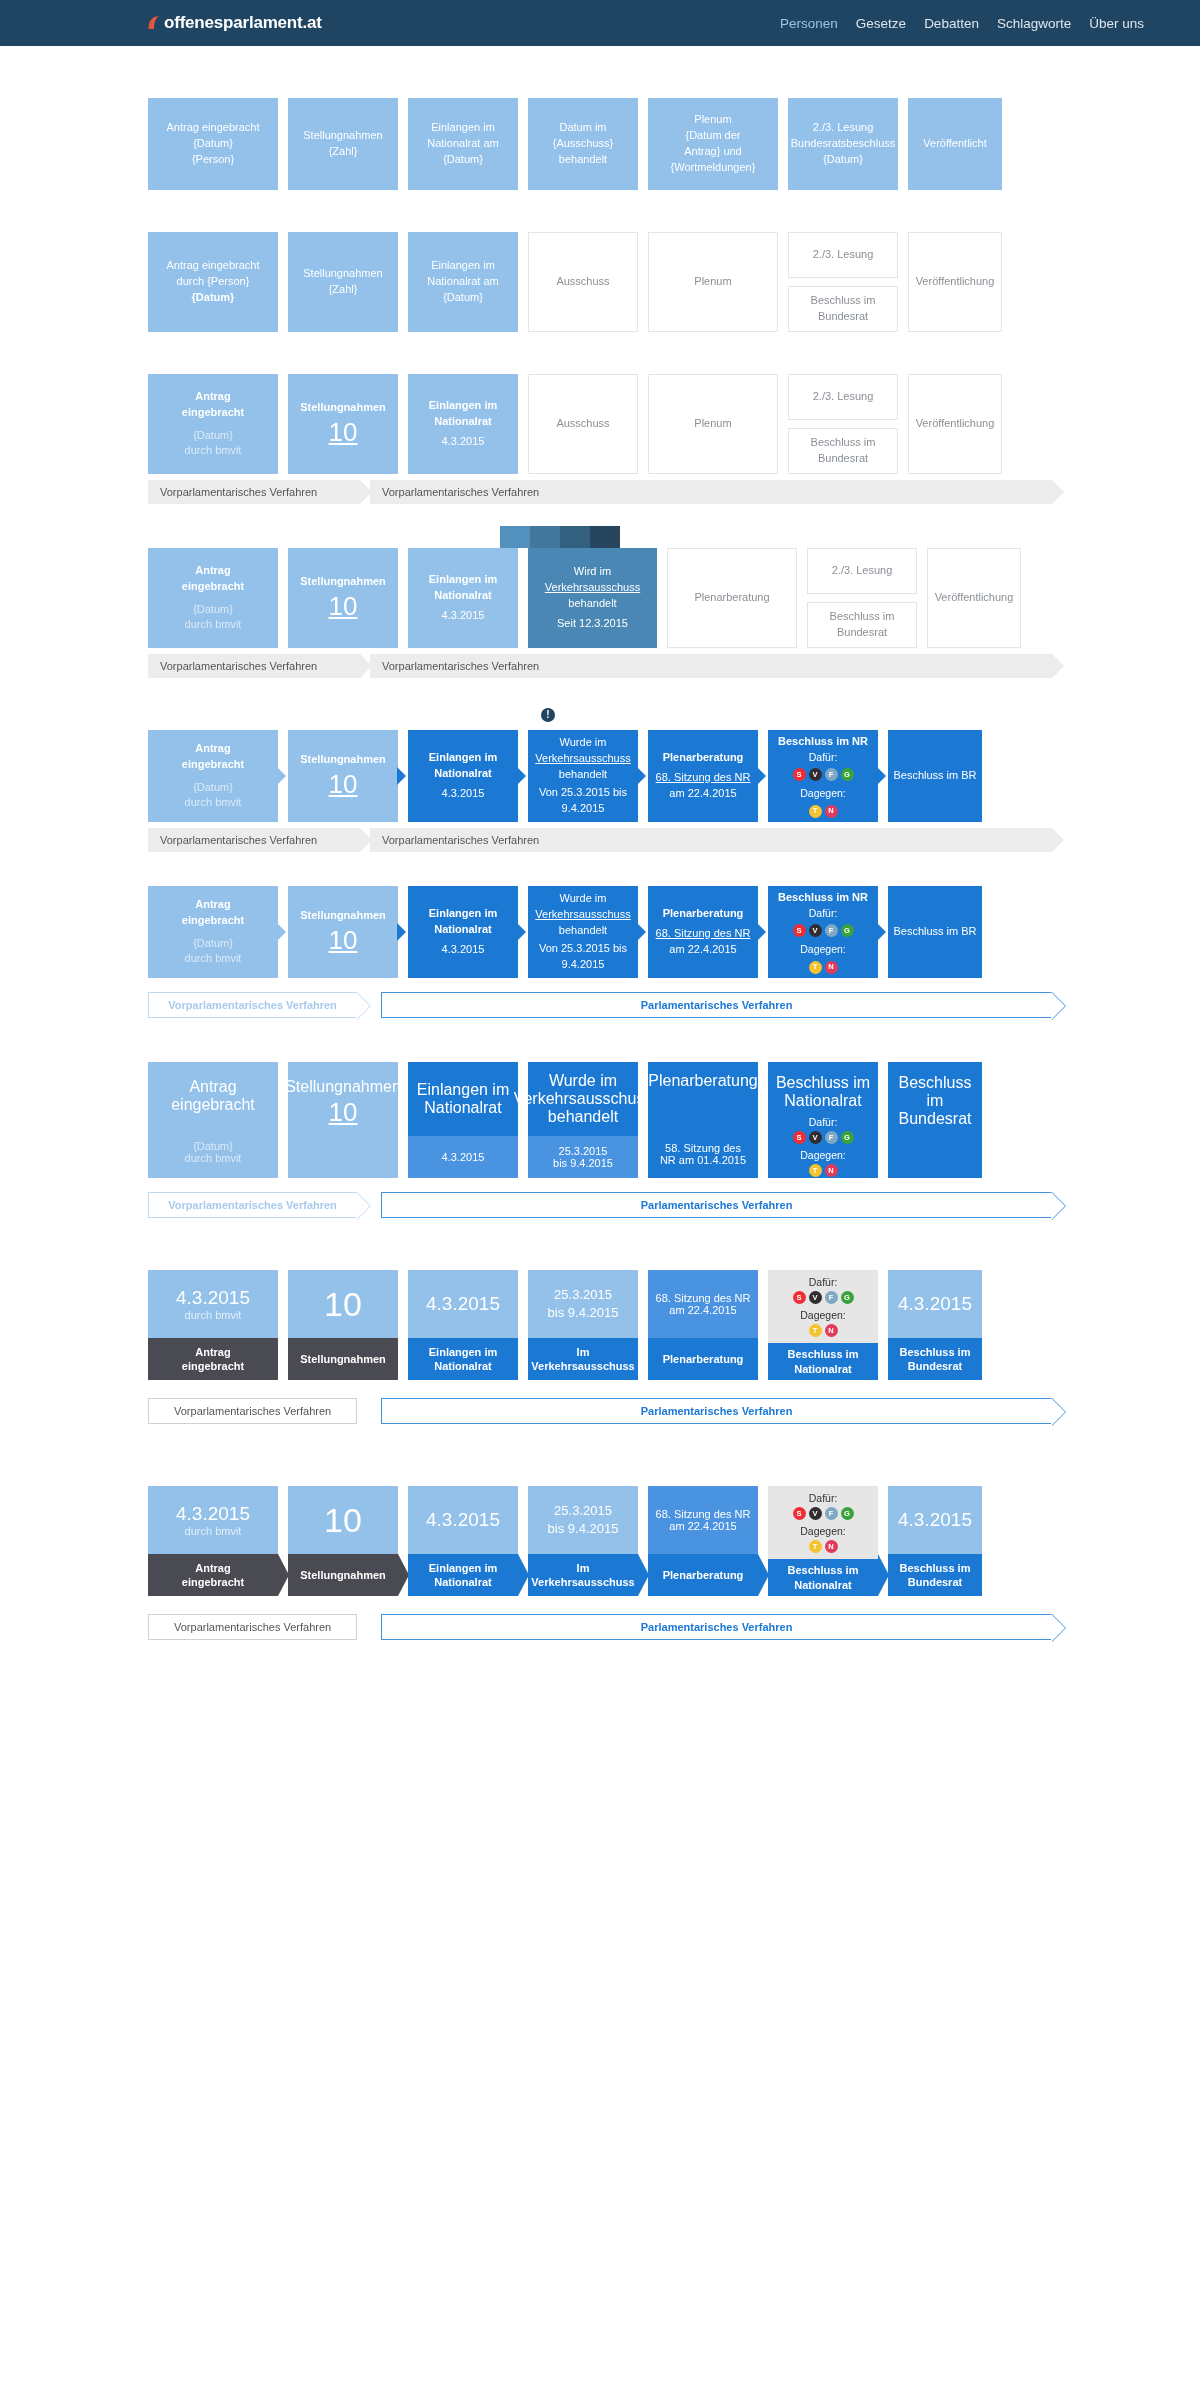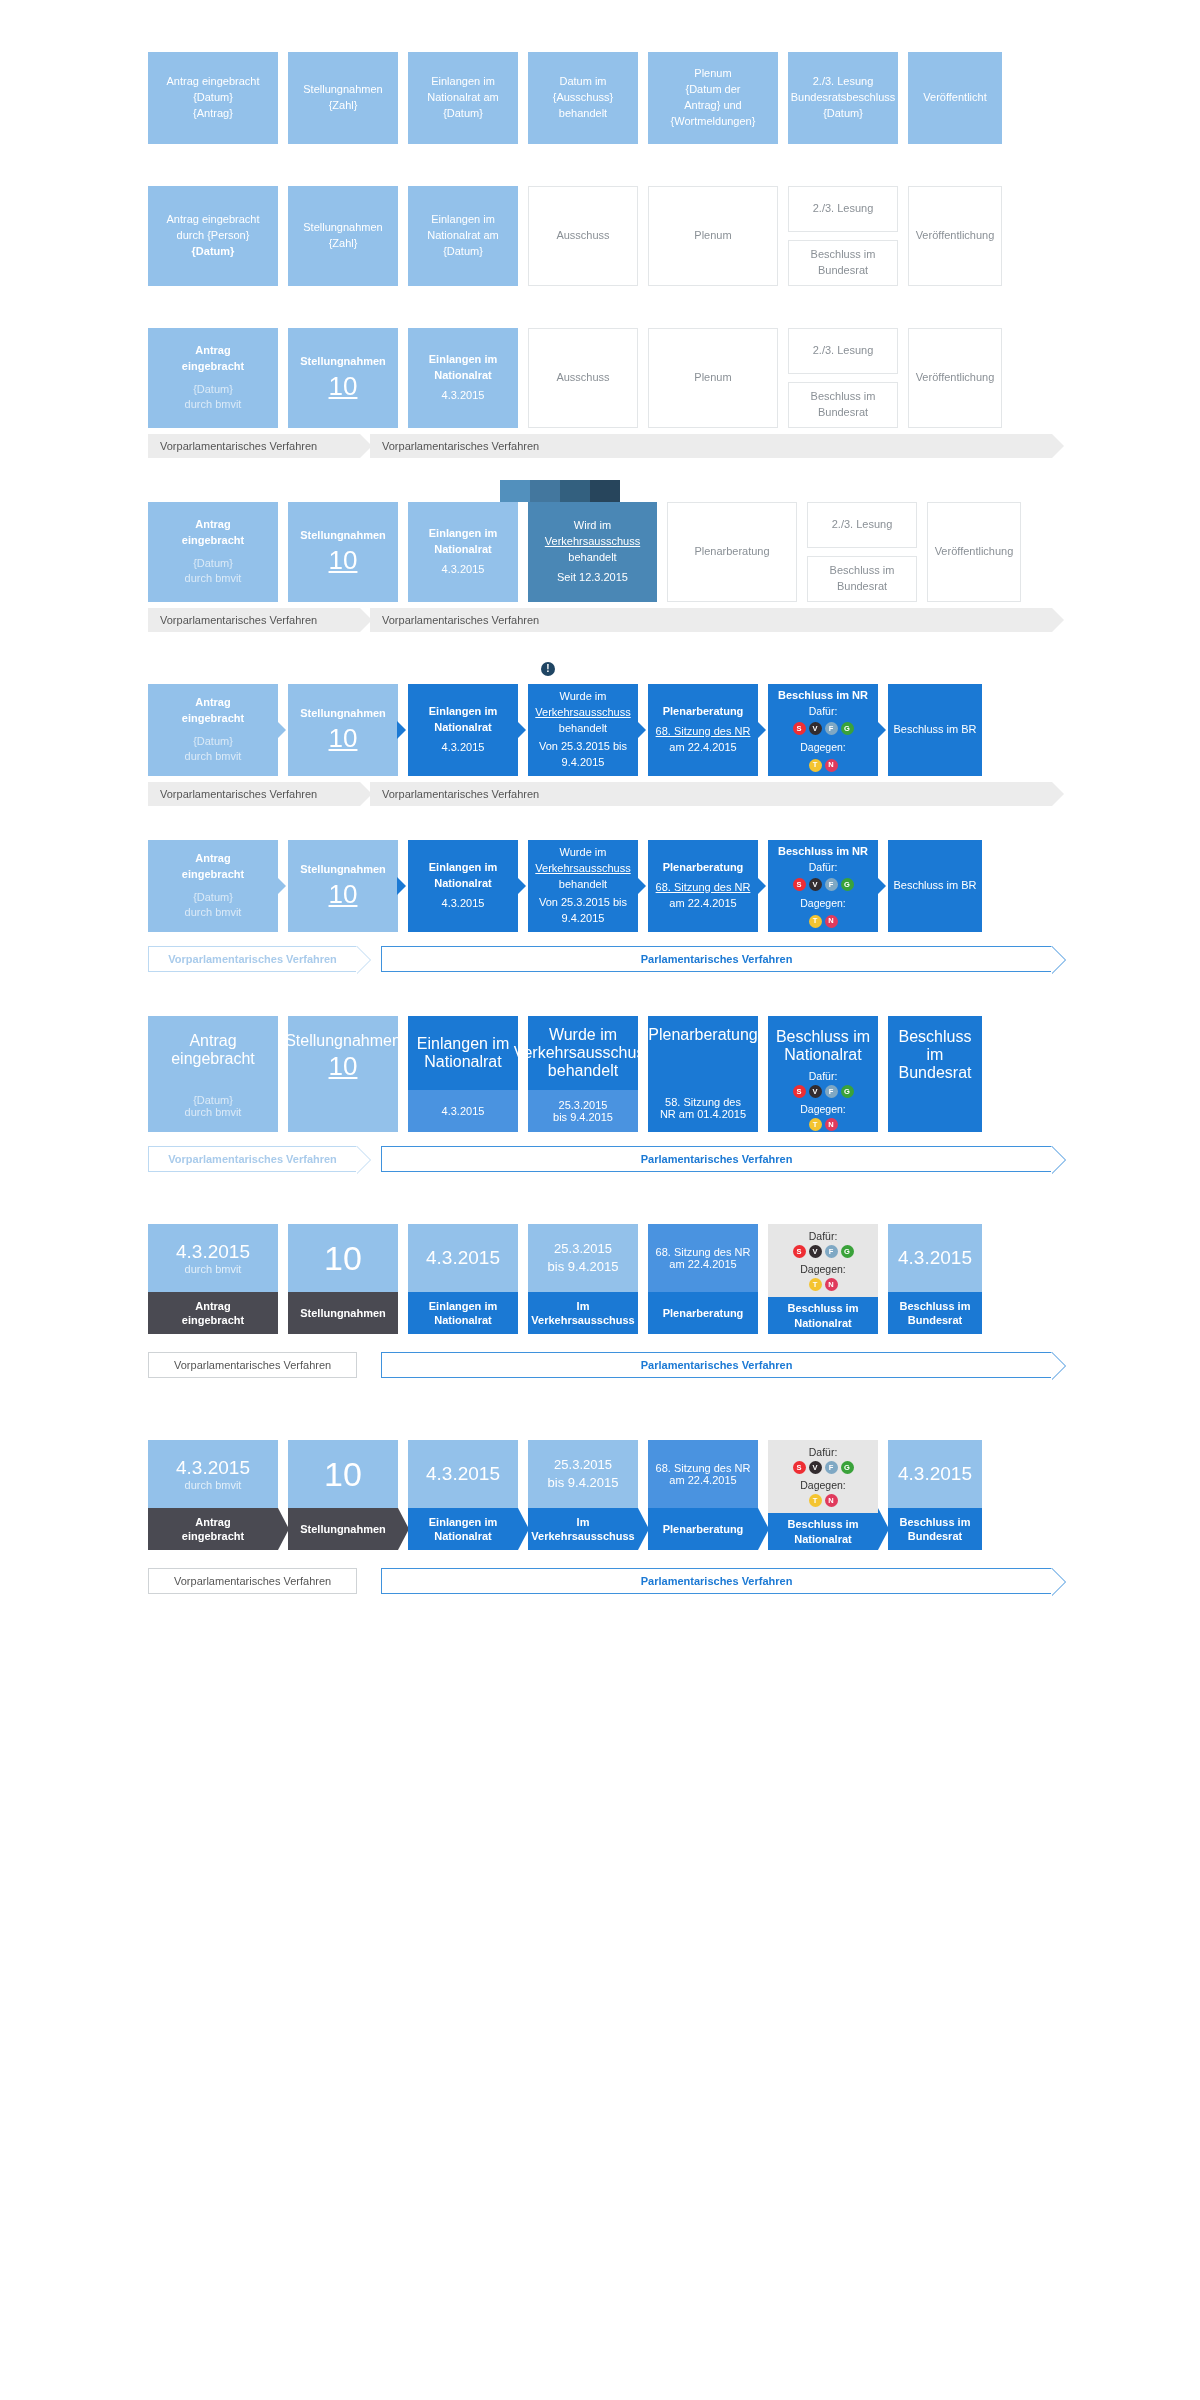--- a/index.html
+++ b/index.html
@@ -169,28 +169,46 @@
     content:"";position:absolute;left:0;top:0;
     width:0;height:0;border-top:21px solid transparent;border-bottom:21px solid transparent;
     border-left:11px solid currentColor;
   }
 </style>
 </head>
 <body>
 
 <div class="page">
 
+  <div class="navbar">
+    <div class="brand">
+      <span class="brand-mark">
+        <svg width="13" height="16" viewBox="0 0 13 16">
+          <path d="M2 14 C2 6 5 2 11 1 C7 4 6 8 6 14 Z" fill="#e8573f"></path>
+          <path d="M1 14 C1 8 3 4 8 2" stroke="#e8573f" stroke-width="1.4" fill="none"></path>
+        </svg>
+      </span>
+      <span>offenesparlament.at</span>
+    </div>
+    <div class="nav-links">
+      <a href="#" class="active">Personen</a>
+      <a href="#">Gesetze</a>
+      <a href="#">Debatten</a>
+      <a href="#">Schlagworte</a>
+      <a href="#">Über uns</a>
+    </div>
+  </div>
 
   <div style="height:52px"></div>
 
   <div class="row" style="height:92px">
     <div class="bx light" style="width:130px">
       <span>Antrag eingebracht</span>
       <span>{Datum}</span>
-      <span>{Antrag}</span>
+      <span>{Person}</span>
     </div>
       <div class="gap"></div>
     <div class="bx light" style="width:110px">
       <span>Stellungnahmen</span>
       <span>{Zahl}</span>
     </div>
       <div class="gap"></div>
     <div class="bx light" style="width:110px">
       <span>Einlangen im</span>
       <span>Nationalrat am</span>

